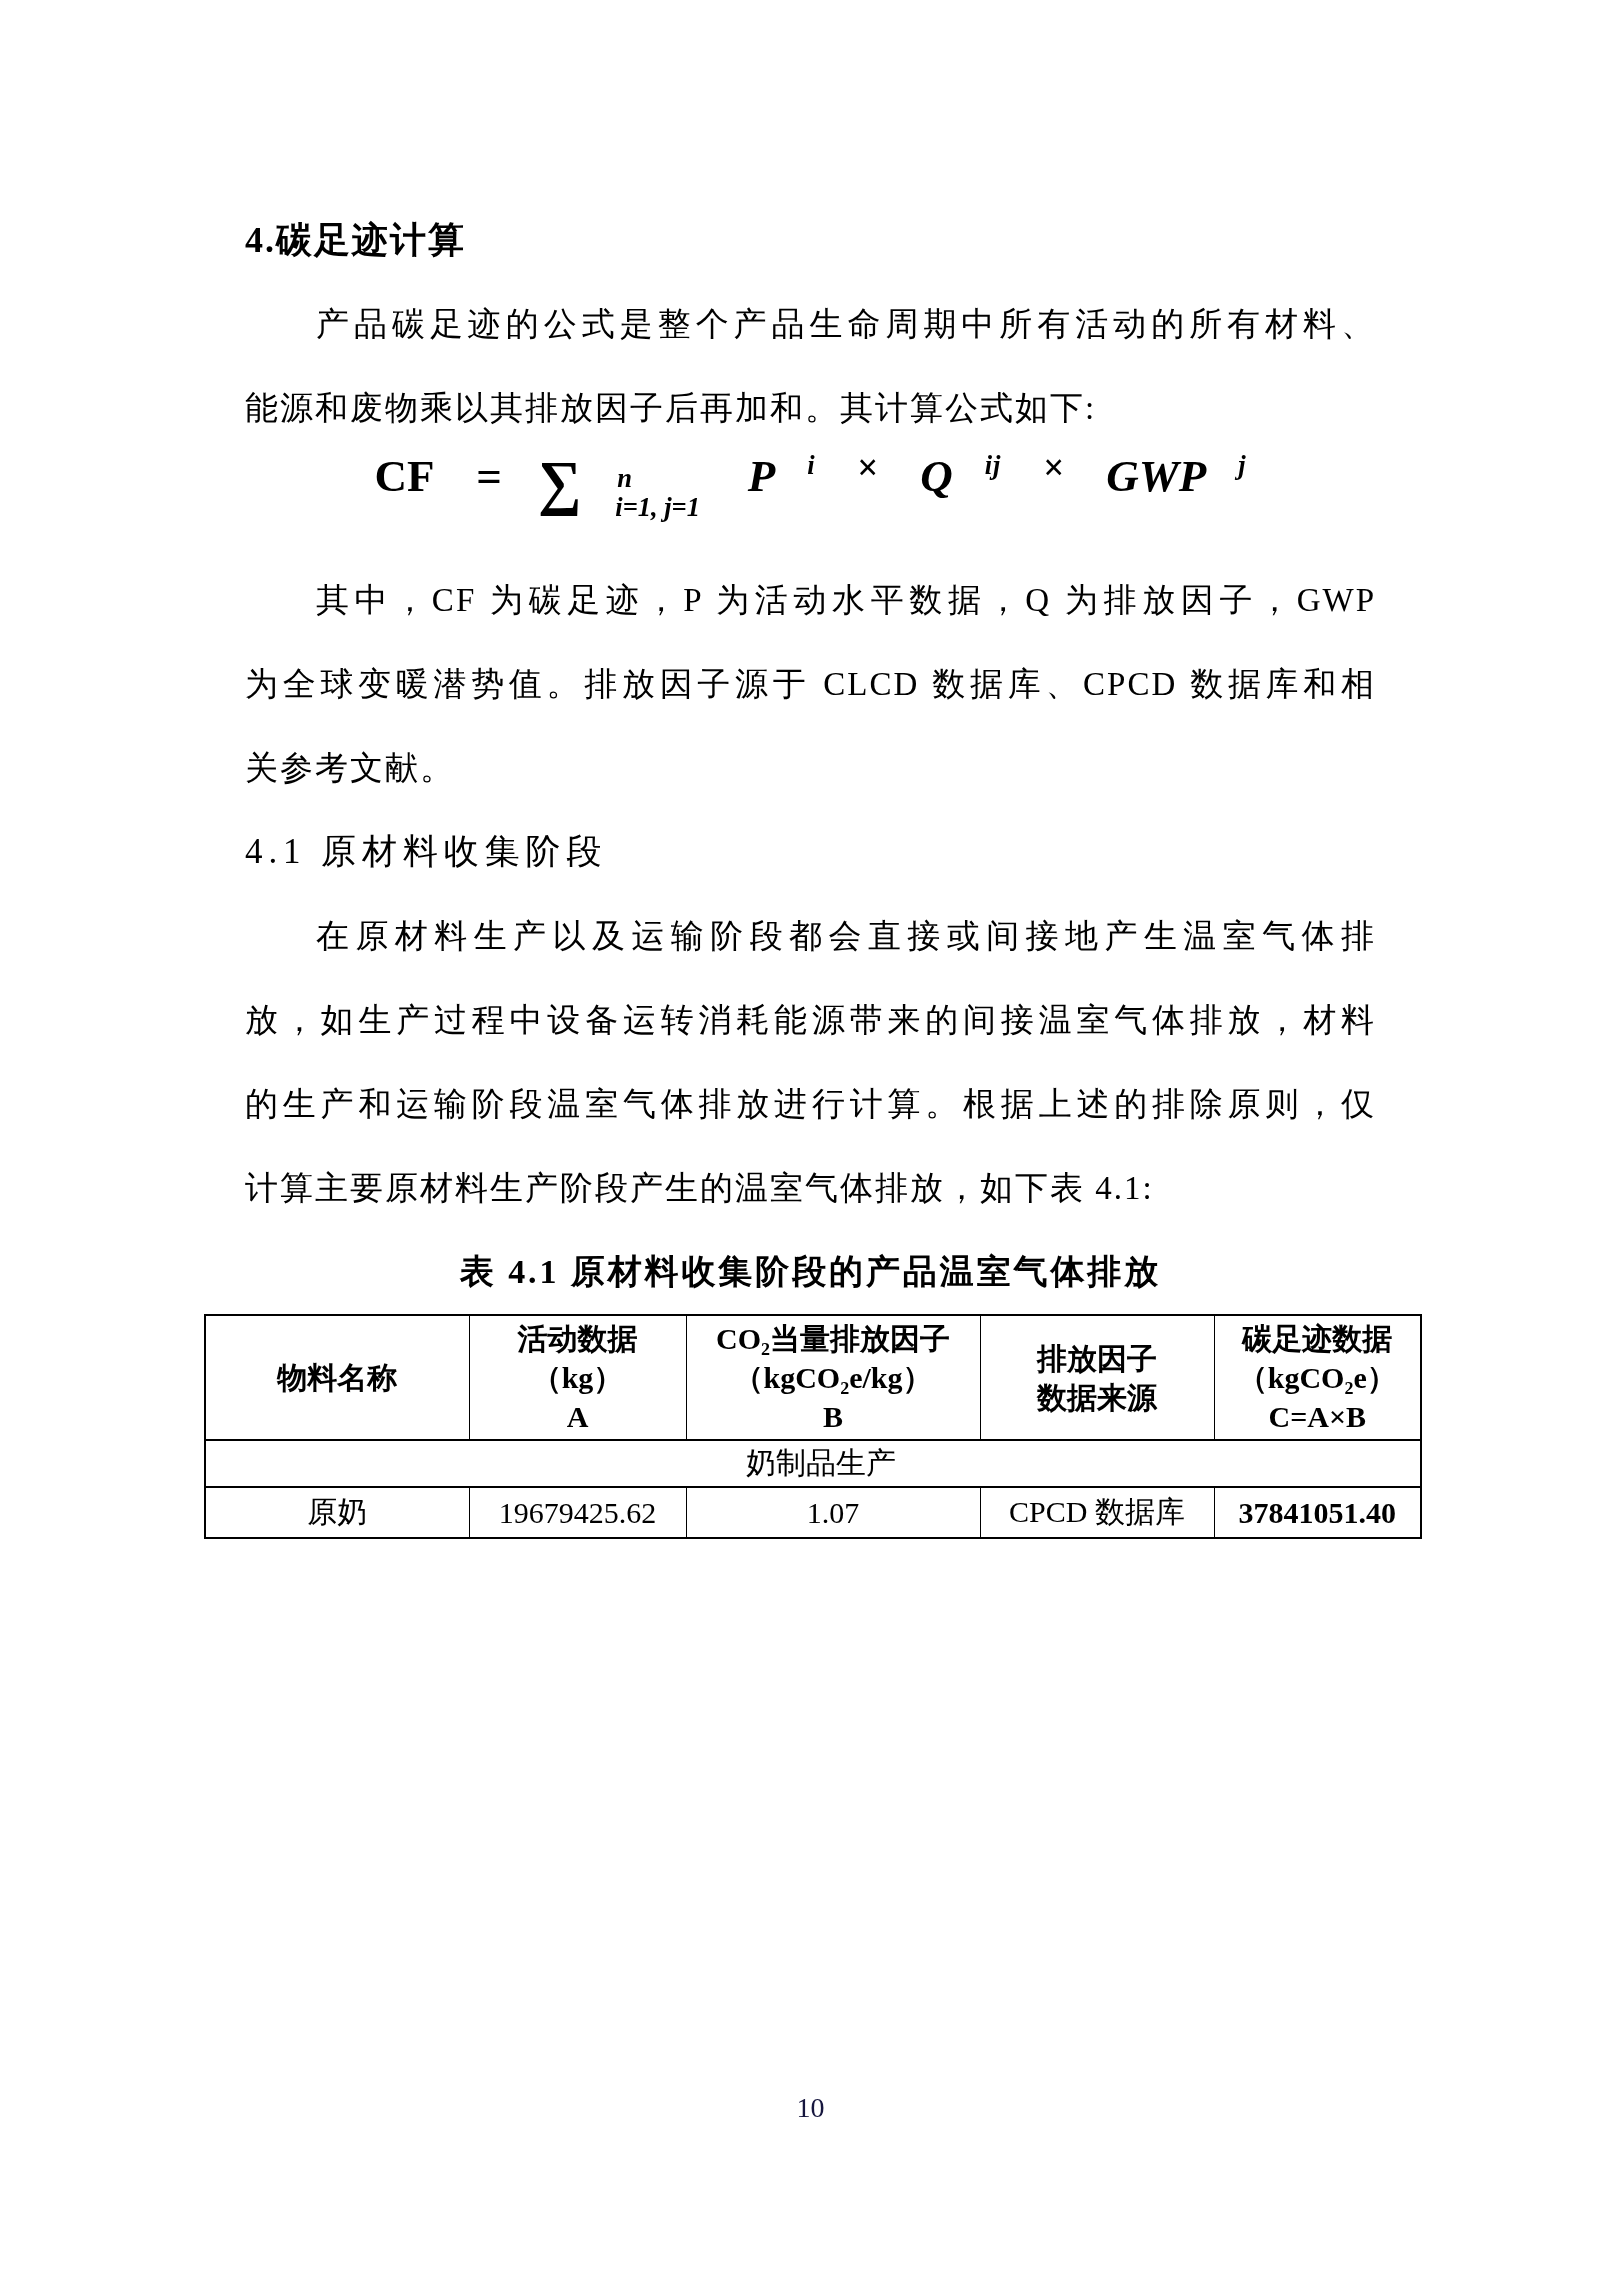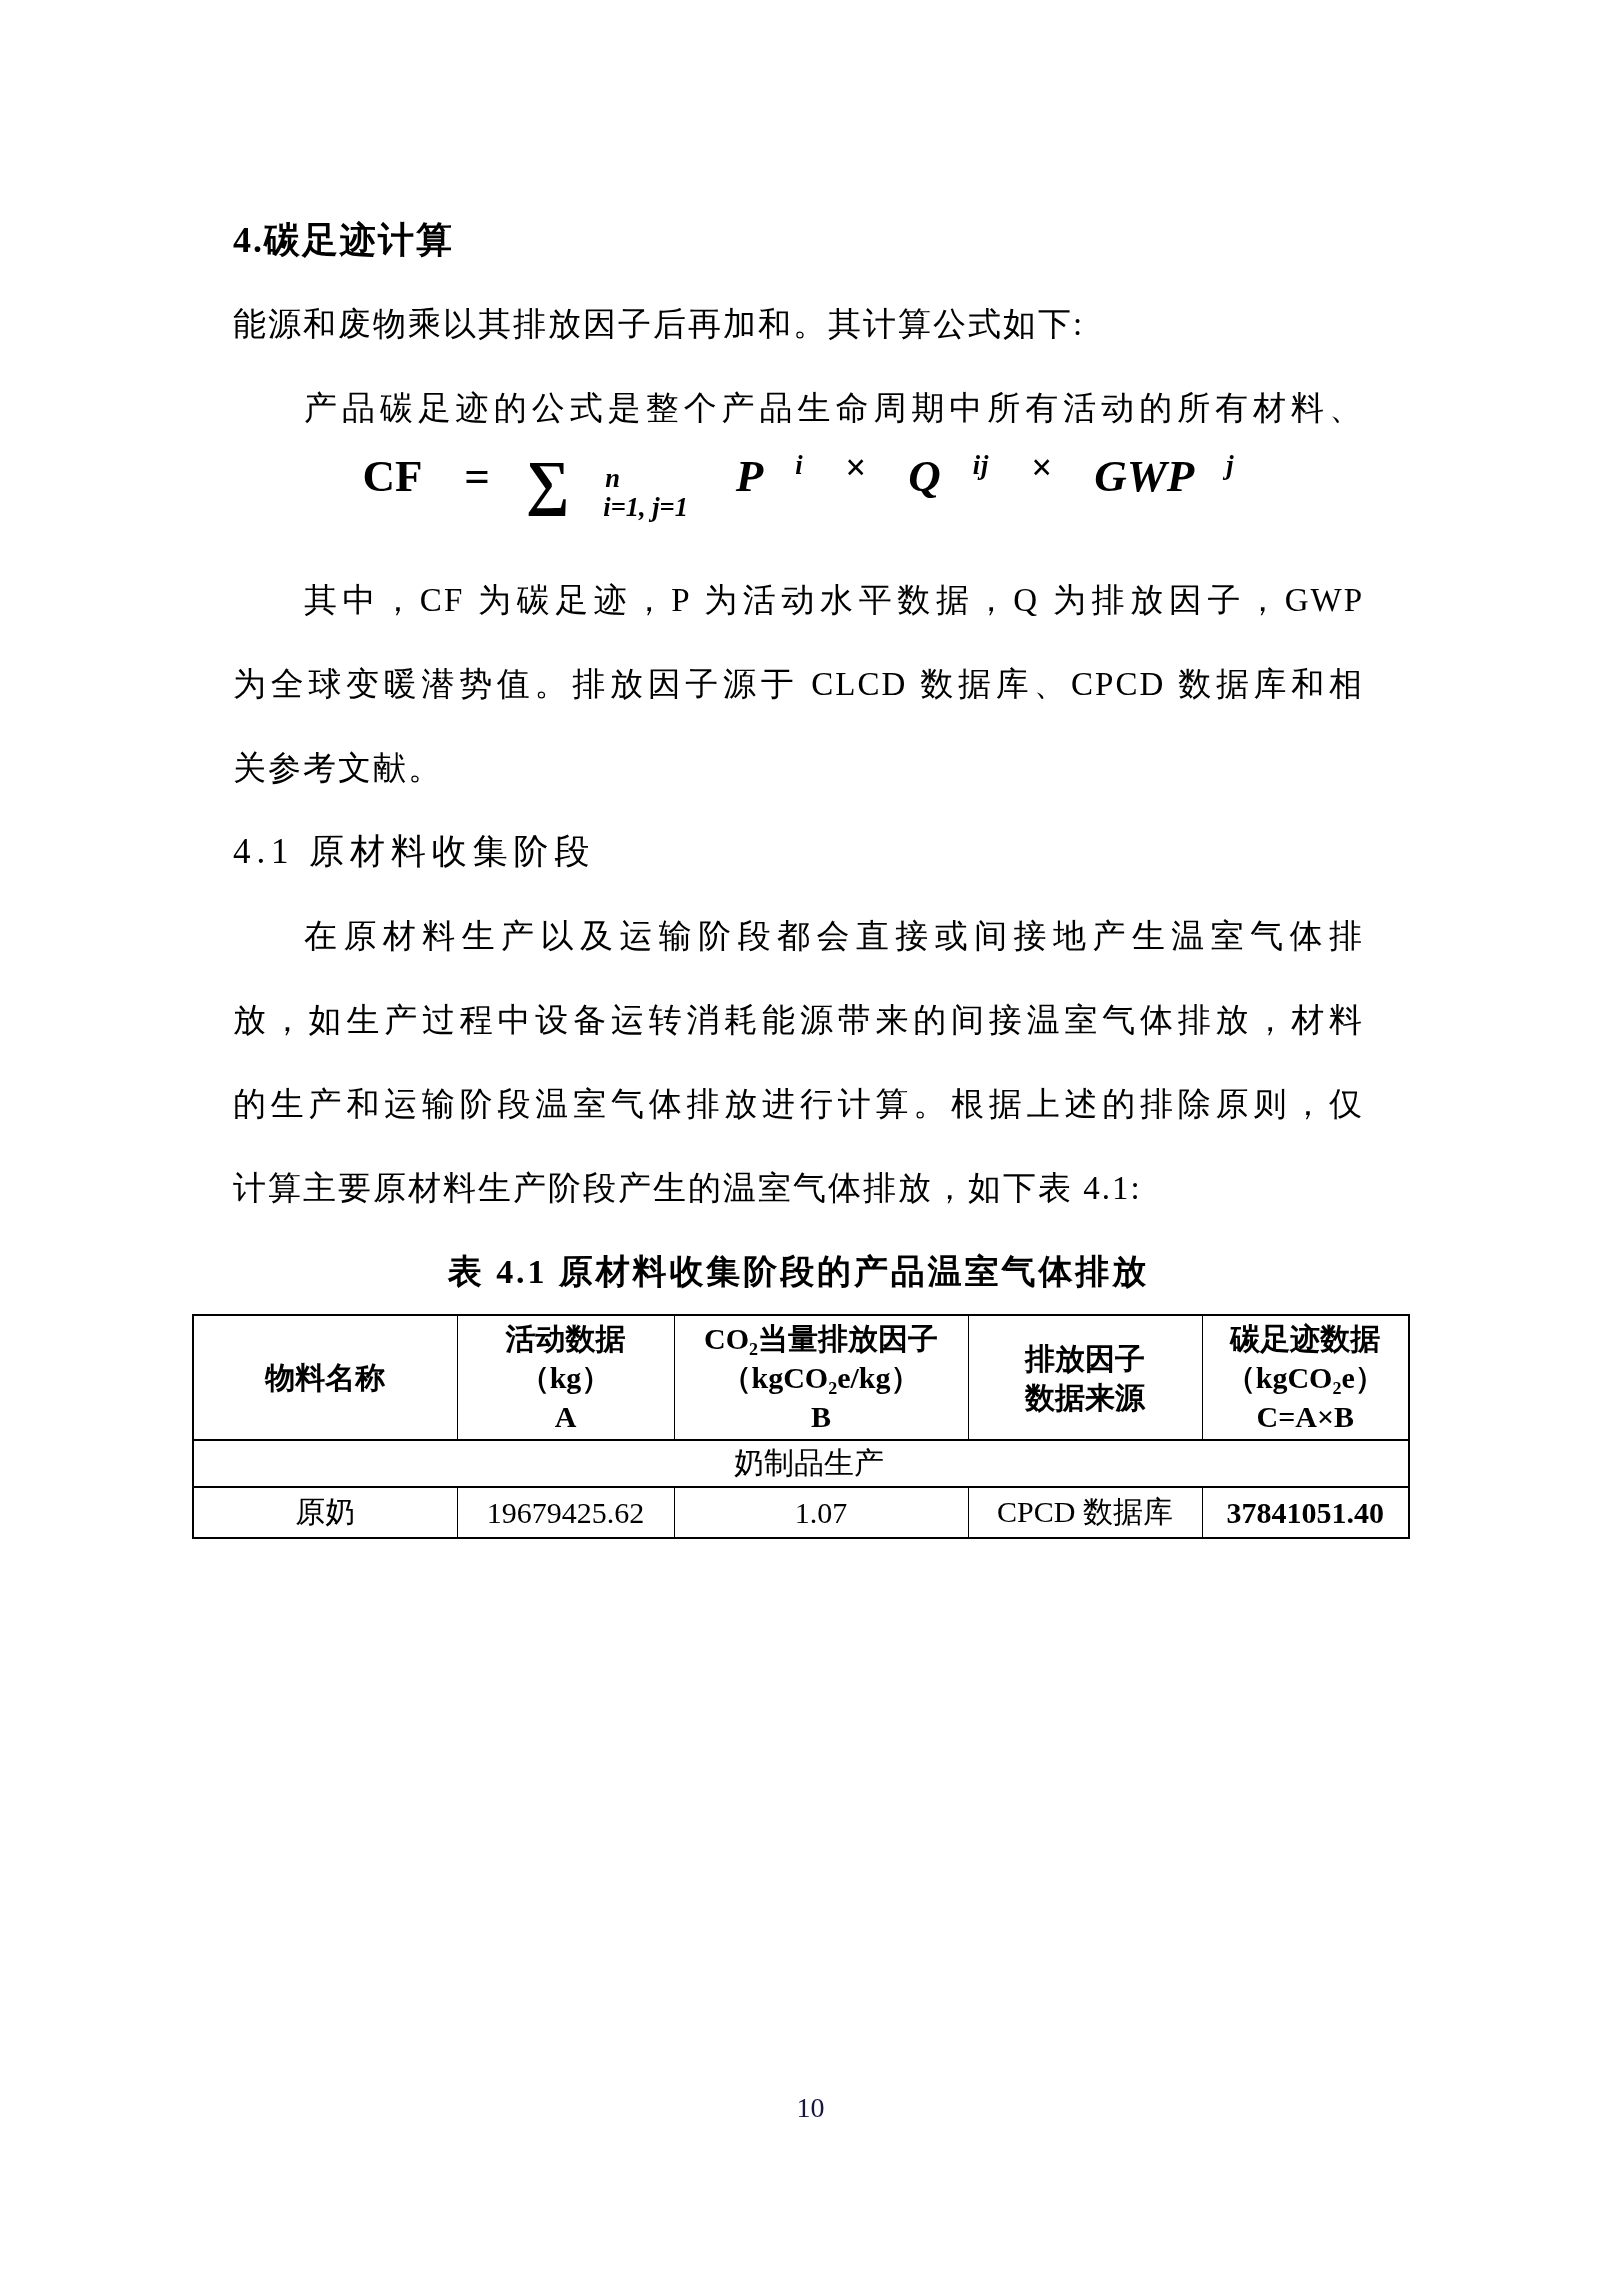--- a/index.html
+++ b/index.html
@@ -11,21 +11,21 @@
     position: relative;
     width: 1621px;
     height: 2293px;
     background: #ffffff;
     color: #000000;
     font-family: "Liberation Serif", "DejaVu Serif", serif;
     overflow: hidden;
   }
   .content {
     position: absolute;
-    left: 233px;
+    left: 245px;
     top: 0;
     width: 1131px;
   }
   .h1 {
     margin-top: 198px;
     font-size: 36px;
     font-weight: bold;
     line-height: 84px;
     letter-spacing: 2px;
     white-space: nowrap;
@@ -124,22 +124,22 @@
 </style>
 </head>
 <body>
 
 <div class="page">
   <div class="content">
 
     <div class="h1">4.碳足迹计算</div>
 
     <div>
+      <div class="line jl indent">产品碳足迹的公式是整个产品生命周期中所有活动的所有材料、</div>
       <div class="line">能源和废物乘以其排放因子后再加和。其计算公式如下:</div>
-      <div class="line jl indent">产品碳足迹的公式是整个产品生命周期中所有活动的所有材料、</div>
     </div>
 
     <div class="formula">
       <span class="f-cf">CF</span>
       <span class="f-eq">=</span>
       <span class="f-sigma">∑</span>
       <span class="f-limits">
         <span class="f-sup">n</span>
         <span class="f-sub">i=1, j=1</span>
       </span>

